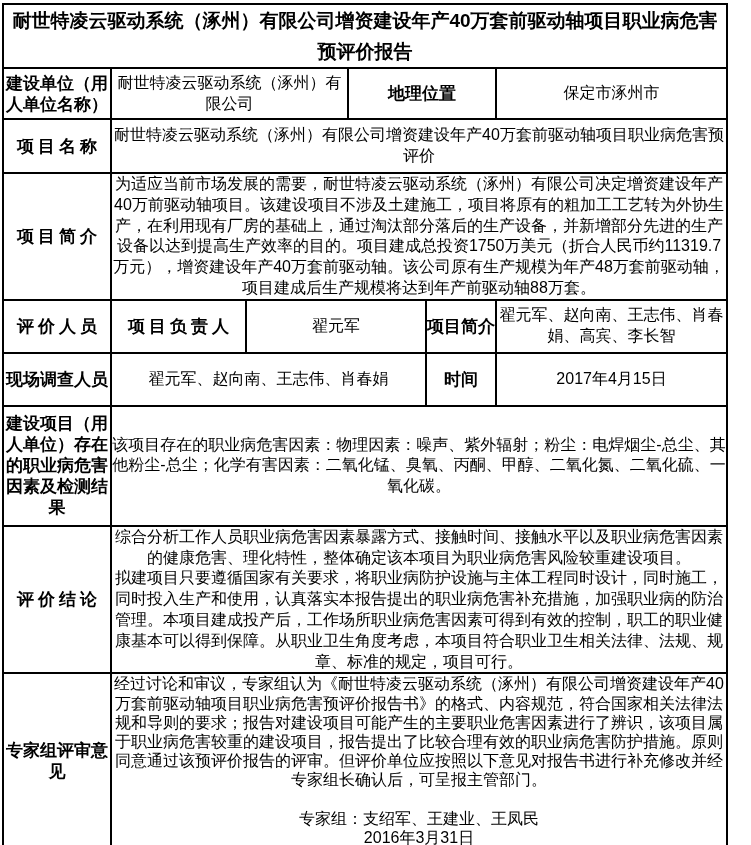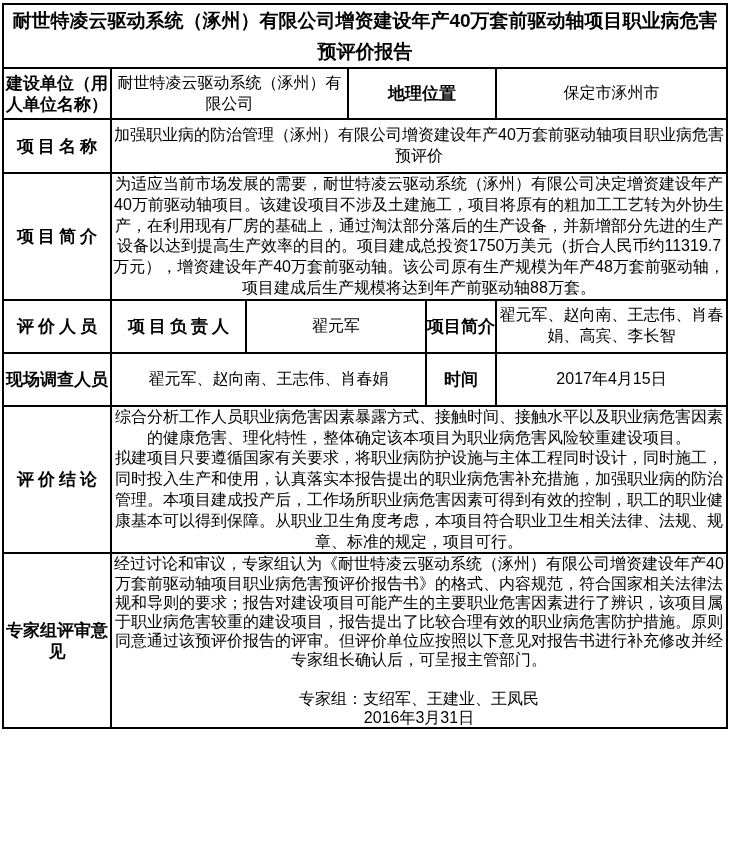--- a/index.html
+++ b/index.html
@@ -40,21 +40,21 @@
 
   <tr>
     <td class="label" style="height:49px">建设单位（用人单位名称）</td>
     <td class="val center" colspan="2">耐世特凌云驱动系统（涿州）有限公司</td>
     <td class="label" colspan="2">地理位置</td>
     <td class="val center">保定市涿州市</td>
   </tr>
 
   <tr>
     <td class="label ls" style="height:52px">项目名称</td>
-    <td class="val center" colspan="5">加强职业病的防治管理（涿州）有限公司增资建设年产40万套前驱动轴项目职业病危害预评价</td>
+    <td class="val center" colspan="5">耐世特凌云驱动系统（涿州）有限公司增资建设年产40万套前驱动轴项目职业病危害预评价</td>
   </tr>
 
   <tr>
     <td class="label ls" style="height:123px">项目简介</td>
     <td class="val left" colspan="5">为适应当前市场发展的需要，耐世特凌云驱动系统（涿州）有限公司决定增资建设年产40万前驱动轴项目。该建设项目不涉及土建施工，项目将原有的粗加工工艺转为外协生产，在利用现有厂房的基础上，通过淘汰部分落后的生产设备，并新增部分先进的生产设备以达到提高生产效率的目的。项目建成总投资1750万美元（折合人民币约11319.7万元），增资建设年产40万套前驱动轴。该公司原有生产规模为年产48万套前驱动轴，项目建成后生产规模将达到年产前驱动轴88万套。</td>
   </tr>
 
   <tr>
     <td class="label ls" style="height:51px">评价人员</td>
     <td class="label ls">项目负责人</td>
@@ -63,20 +63,24 @@
     <td class="val center">翟元军、赵向南、王志伟、肖春娟、高宾、李长智</td>
   </tr>
 
   <tr>
     <td class="label" style="height:51px">现场调查人员</td>
     <td class="val center" colspan="3">翟元军、赵向南、王志伟、肖春娟</td>
     <td class="label">时间</td>
     <td class="val center">2017年4月15日</td>
   </tr>
 
+  <tr>
+    <td class="label" style="height:118px">建设项目（用人单位）存在的职业病危害因素及检测结果</td>
+    <td class="val left" colspan="5">该项目存在的职业病危害因素：物理因素：噪声、紫外辐射；粉尘：电焊烟尘-总尘、其他粉尘-总尘；化学有害因素：二氧化锰、臭氧、丙酮、甲醇、二氧化氮、二氧化硫、一氧化碳。</td>
+  </tr>
 
   <tr>
     <td class="label ls" style="height:143px">评价结论</td>
     <td class="val left pre" colspan="5">综合分析工作人员职业病危害因素暴露方式、接触时间、接触水平以及职业病危害因素的健康危害、理化特性，整体确定该本项目为职业病危害风险较重建设项目。
 拟建项目只要遵循国家有关要求，将职业病防护设施与主体工程同时设计，同时施工，同时投入生产和使用，认真落实本报告提出的职业病危害补充措施，加强职业病的防治管理。本项目建成投产后，工作场所职业病危害因素可得到有效的控制，职工的职业健康基本可以得到保障。从职业卫生角度考虑，本项目符合职业卫生相关法律、法规、规章、标准的规定，项目可行。</td>
   </tr>
 
   <tr>
     <td class="label" style="height:170px">专家组评审意见</td>
     <td class="val left pre tight" colspan="5">经过讨论和审议，专家组认为《耐世特凌云驱动系统（涿州）有限公司增资建设年产40万套前驱动轴项目职业病危害预评价报告书》的格式、内容规范，符合国家相关法律法规和导则的要求；报告对建设项目可能产生的主要职业危害因素进行了辨识，该项目属于职业病危害较重的建设项目，报告提出了比较合理有效的职业病危害防护措施。原则同意通过该预评价报告的评审。但评价单位应按照以下意见对报告书进行补充修改并经专家组长确认后，可呈报主管部门。

